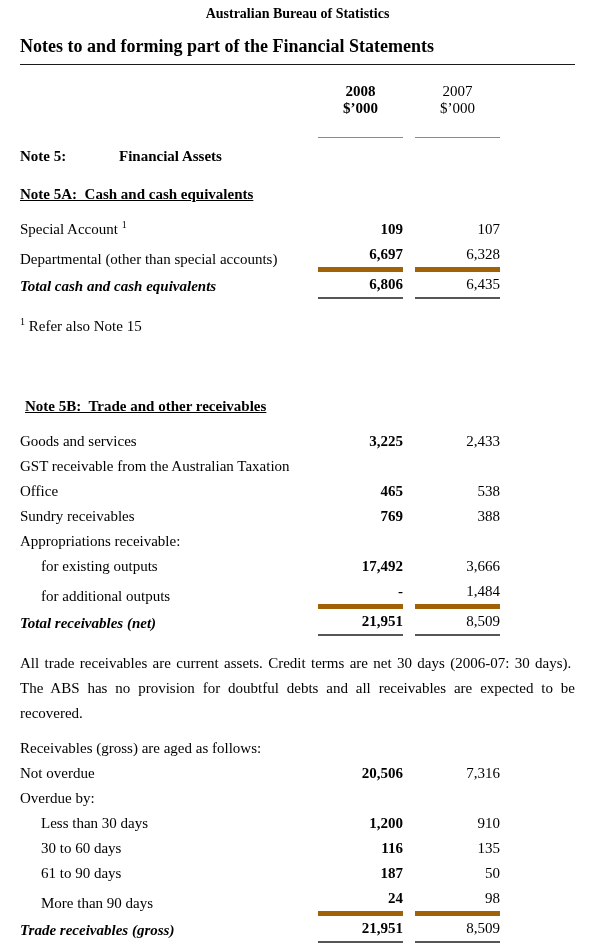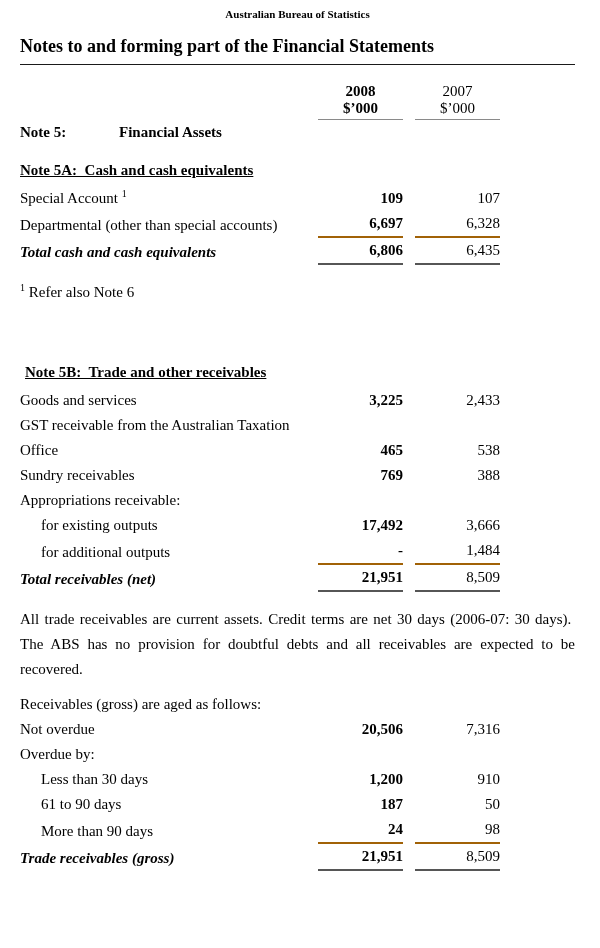--- a/index.html
+++ b/index.html
@@ -7,60 +7,60 @@
   body {
     width: 600px; height: 948px;
     font-family: "Liberation Serif", "DejaVu Serif", serif;
     color: #000;
     font-size: 15px;
     overflow: hidden;
   }
   .page { padding: 6px 25px 0 20px; }
 
   .org-title {
-    text-align: center; font-weight: bold; font-size: 11px; line-height: 16px;
+    text-align: center; font-weight: bold; font-size: 14px; line-height: 16px;
   }
   .doc-subtitle {
     font-weight: bold; font-size: 18px;
     margin-top: 14px; padding-bottom: 7px;
     border-bottom: 1.5px solid #1a1a1a;
   }
 
   .col-headers {
     display: flex; justify-content: flex-end;
     padding-right: 75px; margin-top: 18px;
   }
   .col-head {
     width: 85px; text-align: center; line-height: 17px;
-    padding-bottom: 2px; border-bottom: 1px solid #8a8a8a;
+    padding-bottom: 20px; border-bottom: 1px solid #8a8a8a;
   }
   .col-head + .col-head { margin-left: 12px; }
   .col-head.bold { font-weight: bold; }
 
-  .note5 { display: flex; font-weight: bold; line-height: 25px; }
+  .note5 { display: flex; font-weight: bold; margin-top: 6px; line-height: 25px; }
   .note5 .note-num { width: 99px; }
 
   .section-heading {
     font-weight: bold; text-decoration: underline;
     margin-top: 13px; line-height: 25px;
   }
   .section-heading.indent5 { padding-left: 5px; }
 
   .trow {
     display: flex; align-items: flex-end;
     padding-right: 75px; line-height: 25px;
   }
   .trow .lbl { flex: 1; padding-right: 6px; }
   .trow .lbl.indent { padding-left: 21px; }
   .trow .val { width: 85px; text-align: right; flex-shrink: 0; }
   .trow .val + .val { margin-left: 12px; }
   .trow .v1 { font-weight: bold; }
-  .trow.first { margin-top: 3px; }
+  .trow.first { margin-top: 10px; }
   .trow.gap { margin-top: 0; }
-  .u  { border-bottom: 2px solid #a16207; }
+  .u  { border-bottom: 5px solid #a16207; }
   .tu { border-bottom: 2.5px solid #565656; }
   .total-lbl { font-weight: bold; font-style: italic; }
 
   .footnote { margin-top: 15px; line-height: 25px; }
   sup { font-size: 10px; vertical-align: super; line-height: 0; }
 
   .spacer-lg { height: 42px; }
 
   .body-para {
     margin-top: 15px; line-height: 25px; text-align: justify;
@@ -104,21 +104,21 @@
     <span class="val v1 u">6,697</span>
     <span class="val u">6,328</span>
   </div>
   <div class="trow gap">
     <span class="lbl total-lbl">Total cash and cash equivalents</span>
     <span class="val v1 tu">6,806</span>
     <span class="val tu">6,435</span>
   </div>
 
   <div class="footnote">
-    <sup>1</sup> <span>Refer also Note 6</span>
+    <sup>1</sup> <span>Refer also Note 15</span>
   </div>
 
   <div class="spacer-lg"></div>
 
   <div class="section-heading indent5">Note 5B:&nbsp; Trade and other receivables</div>
 
   <div class="trow first">
     <span class="lbl">Goods and services</span>
     <span class="val v1">3,225</span>
     <span class="val">2,433</span>
@@ -163,20 +163,25 @@
   </div>
   <div class="trow">
     <span class="lbl">Overdue by:</span>
   </div>
   <div class="trow gap">
     <span class="lbl indent">Less than 30 days</span>
     <span class="val v1">1,200</span>
     <span class="val">910</span>
   </div>
   <div class="trow">
+    <span class="lbl indent">30 to 60 days</span>
+    <span class="val v1">116</span>
+    <span class="val">135</span>
+  </div>
+  <div class="trow">
     <span class="lbl indent">61 to 90 days</span>
     <span class="val v1">187</span>
     <span class="val">50</span>
   </div>
   <div class="trow">
     <span class="lbl indent">More than 90 days</span>
     <span class="val v1 u">24</span>
     <span class="val u">98</span>
   </div>
   <div class="trow gap">

